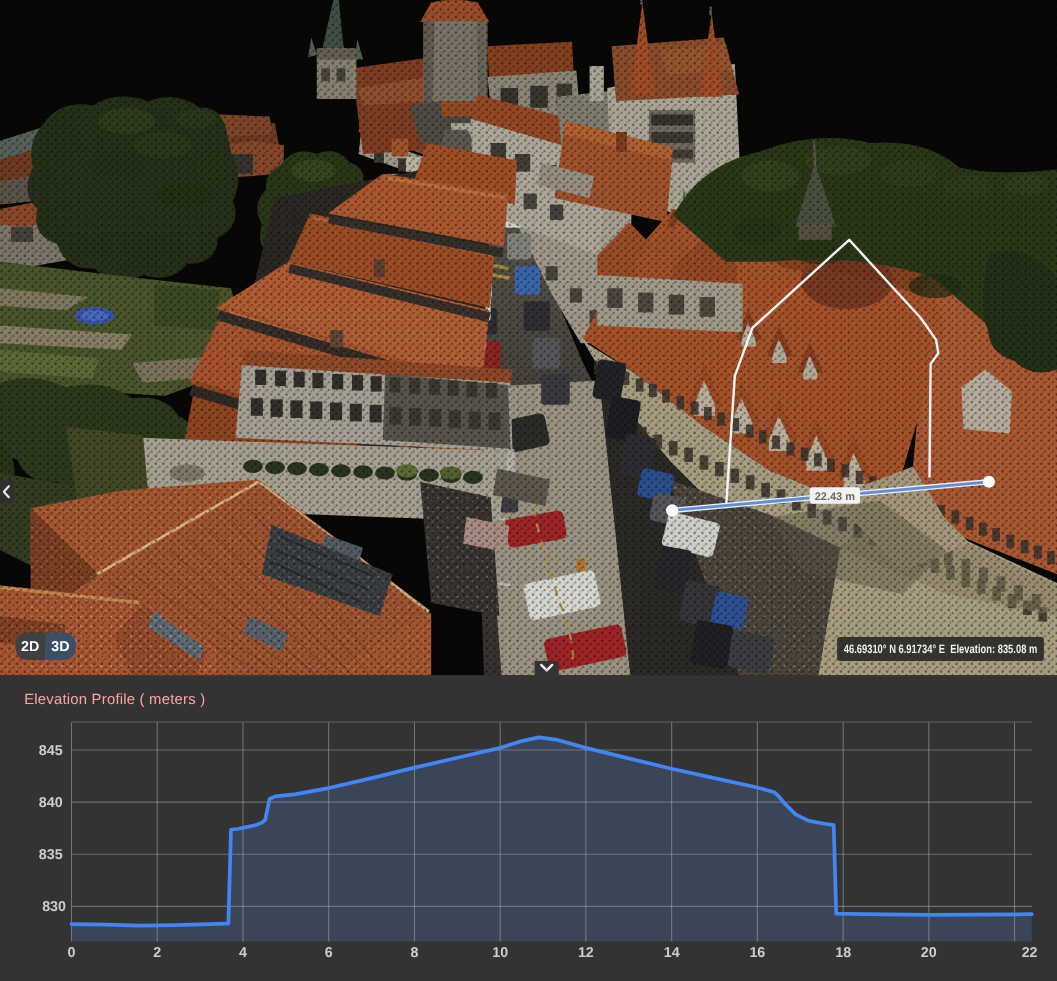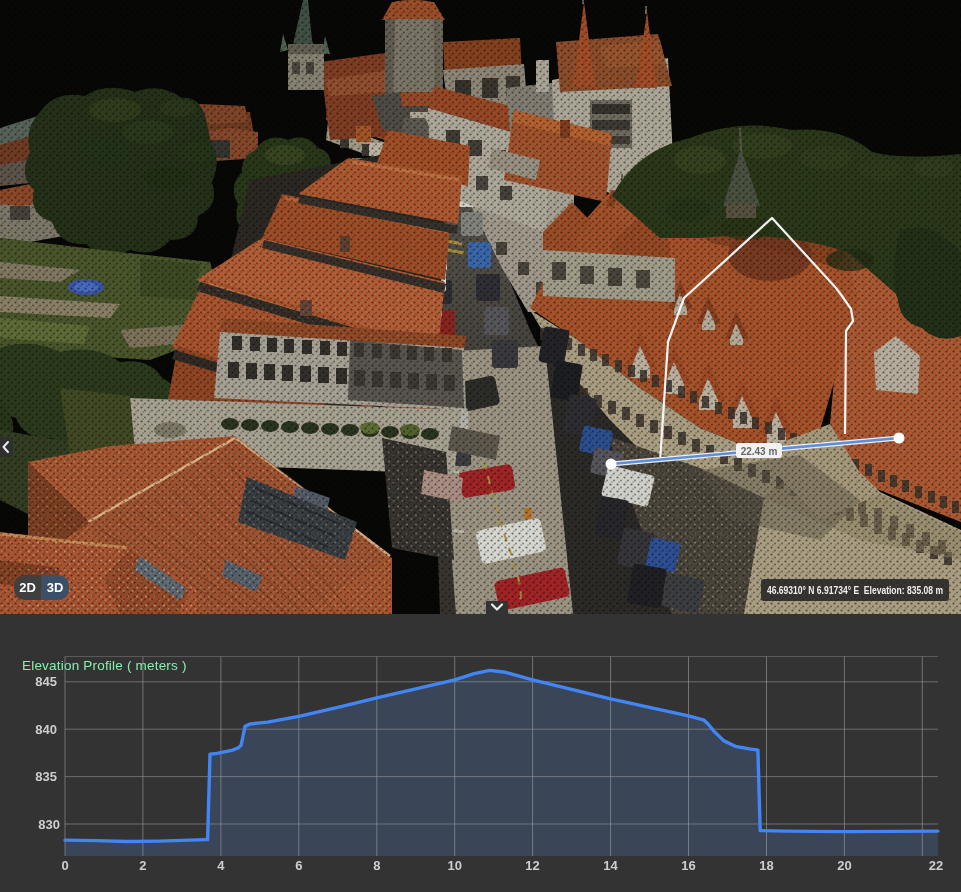--- a/index.html
+++ b/index.html
@@ -1,19 +1,19 @@
 <!DOCTYPE html>
 <html><head>
 <meta charset="utf-8">
 <style>
 html,body{margin:0;padding:0;background:#333333;}
 .wrap{position:relative;width:961px;height:892px;overflow:hidden;font-family:"Liberation Sans",sans-serif;background:#333333;padding-left:17px;}
 .scene{position:absolute;left:0;top:0;width:961px;height:614px;}
 .panel{position:absolute;left:0;top:614px;width:961px;height:278px;background:#333333;}
-.title{position:absolute;left:22px;top:658px;font-size:13.5px;color:#86efac;letter-spacing:0.2px;}
+.title{position:absolute;left:22px;top:628px;font-size:13.5px;color:#fca5a5;letter-spacing:0.2px;}
 </style>
 </head>
 <body>
 <div class="wrap">
   <svg class="scene" width="961" height="614" viewBox="0 0 961 614">
     <defs>
 <pattern id="dots" width="7" height="7" patternUnits="userSpaceOnUse">
   <circle cx="1.5" cy="1.5" r="1.1" fill="#000" fill-opacity="0.5"></circle>
   <circle cx="5" cy="4.5" r="1.0" fill="#000" fill-opacity="0.42"></circle>
   <circle cx="3" cy="6" r="0.8" fill="#0a0a0a" fill-opacity="0.36"></circle>

